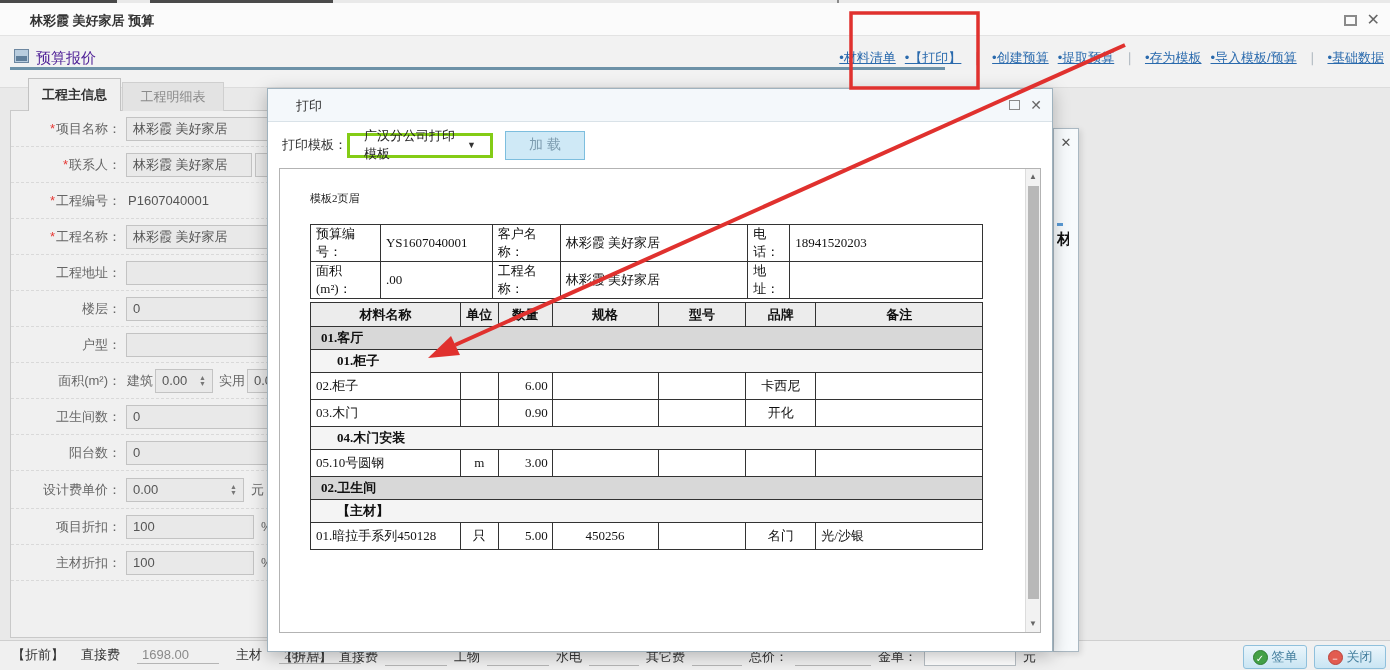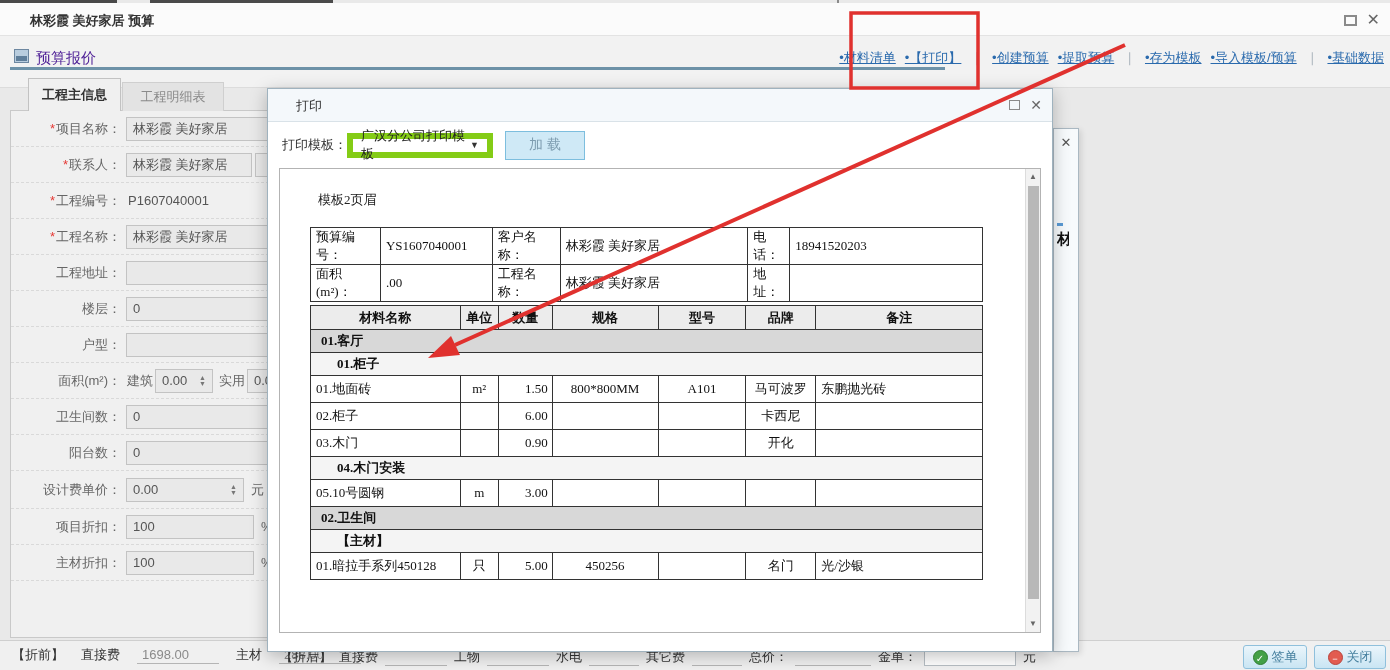--- a/index.html
+++ b/index.html
@@ -72,34 +72,34 @@
   .fragment .glyph { font-family:"Liberation Serif", serif; font-weight:bold; font-size:15px; color:#111; }
 
   
   .dlg { position:absolute; left:267px; top:88px; width:786px; height:564px; background:#fff; border:1px solid #9fb2be; box-shadow:0 4px 16px rgba(0,0,0,.25); z-index:10; }
   .dlg-title { height:33px; background:#f4f8fb; border-bottom:1px solid #d9e2e8; position:relative; }
   .dlg-title .dtext { position:absolute; left:28px; top:8px; color:#333; }
   .dlg-title .winctl { right:10px; top:9px; }
   .dlg-title .sq { width:11px; height:10px; border-width:1.5px; }
   .dlg-toolbar { position:absolute; left:0; top:34px; width:100%; height:44px; display:flex; align-items:center; padding:0 14px; }
   .dlg-toolbar .tlabel { color:#333; }
-  .select { width:146px; height:25px; border:6px solid #84cc16; background:#fff; display:flex; align-items:center; justify-content:space-between; padding:0 8px; color:#222; }
+  .select { width:146px; height:25px; border:3px solid #84cc16; background:#fff; display:flex; align-items:center; justify-content:space-between; padding:0 14px; color:#222; }
   .select .dd { font-size:9px; color:#333; }
   .loadbtn { margin-left:12px; width:80px; height:29px; background:#cfe9f6; border:1px solid #7dbede; color:#7e9db0; font-size:14px; display:flex; align-items:center; justify-content:center; cursor:pointer; }
 
   .preview { position:absolute; left:11px; top:79px; width:762px; height:465px; border:1px solid #b3b3b3; background:#fff; overflow:hidden; }
   .vscroll { position:absolute; right:0; top:0; width:15px; height:100%; background:#f2f2f2; border-left:1px solid #dcdcdc; }
   .varrow { height:16px; text-align:center; font-size:8px; color:#666; line-height:16px; cursor:pointer; }
   .varrow.down { position:absolute; bottom:0; left:0; right:0; }
   .vthumb { position:absolute; top:17px; left:2px; width:11px; height:calc(100% - 50px); background:#b8b8b8; cursor:pointer; }
 
   
   .doc { position:absolute; left:0; top:0; right:15px; bottom:0; overflow:hidden; padding:22px 0 0 30px;
          font-family:"Liberation Serif", serif; color:#111; }
-  .docnote { font-size:13px; color:#222;margin-left:8px; }
+  .docnote { font-size:11px; color:#222; }
   .doctitle { width:673px; text-align:center; font-size:21px; font-weight:bold; letter-spacing:3px; margin-top:14px; font-family:"Liberation Sans", sans-serif; }
   table.info { width:673px; border-collapse:collapse; margin-top:18px; font-size:13px; }
   table.info td { border:1px solid #333; height:27px; padding:0 5px; }
   table.mat { width:673px; border-collapse:collapse; margin-top:3px; font-size:13px; }
   table.mat th { border:1px solid #333; height:24px; background:#ececec; font-weight:600; }
   table.mat td { border:1px solid #333; height:27px; padding:0 5px; }
   table.mat td.group { background:#d8d8d8; font-weight:bold; padding-left:10px; height:23px; }
   table.mat td.subgroup { background:#f4f4f4; font-weight:bold; padding-left:26px; height:23px; }
   .c-unit,.c-spec,.c-model,.c-brand { text-align:center; }
   .c-qty { text-align:right; padding-right:4px !important; }
@@ -331,29 +331,20 @@
           </tr>
         </thead>
         <tbody>
             <tr>
               <td colspan="7" class="group">01.客厅</td>
             </tr>
             <tr>
               <td colspan="7" class="subgroup">01.柜子</td>
             </tr>
             <tr>
-              <td class="c-name">01.地面砖</td>
-              <td class="c-unit">m²</td>
-              <td class="c-qty">1.50</td>
-              <td class="c-spec">800*800MM</td>
-              <td class="c-model">A101</td>
-              <td class="c-brand">马可波罗</td>
-              <td class="c-note">东鹏抛光砖</td>
-            </tr>
-            <tr>
               <td class="c-name">02.柜子</td>
               <td class="c-unit"></td>
               <td class="c-qty">6.00</td>
               <td class="c-spec"></td>
               <td class="c-model"></td>
               <td class="c-brand">卡西尼</td>
               <td class="c-note"></td>
             </tr>
             <tr>
               <td class="c-name">03.木门</td>

